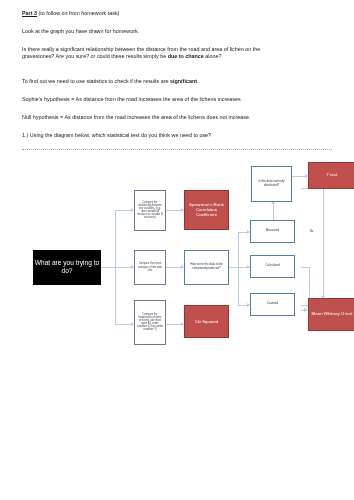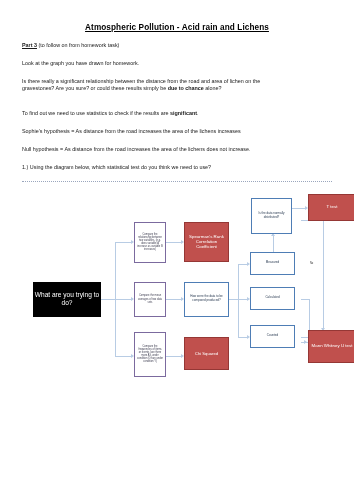--- a/index.html
+++ b/index.html
@@ -121,21 +121,20 @@
     border-left: 2px solid transparent;
     border-right: 2px solid transparent;
     border-bottom: 3px solid #b8cce4;
   }
 </style>
 </head>
 <body>
 
 <div class="page">
 
-  <h1 class="doc-title">Atmospheric Pollution - Acid rain and Lichens</h1>
 
   <p class="para"><b><u><span>Part 3</span></u></b><span> (to follow on from homework task)</span></p>
 
   <p class="para">Look at the graph you have drawn for homework.</p>
 
   <p class="para"><span>Is there really a significant relationship between the distance from the road and area of lichen on the</span><br><span>gravestones? Are you sure? or could these results simply be </span><b>due to chance</b><span> alone?</span></p>
 
   <p class="para gap-lg"><span>To find out we need to use statistics to check if the results are </span><b>significant</b><span>.</span></p>
 
   <p class="para">Sophie's hypothesis = As distance from the road increases the area of the lichens increases</p>

